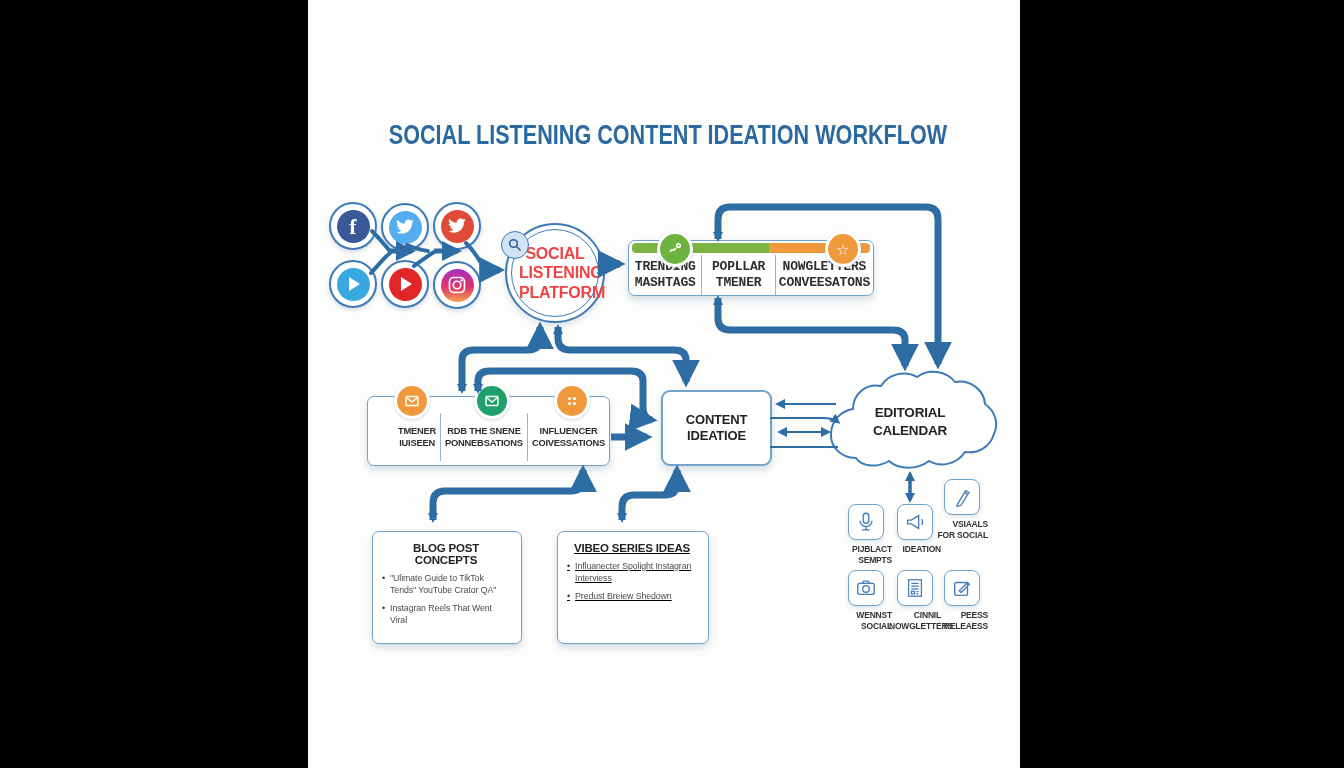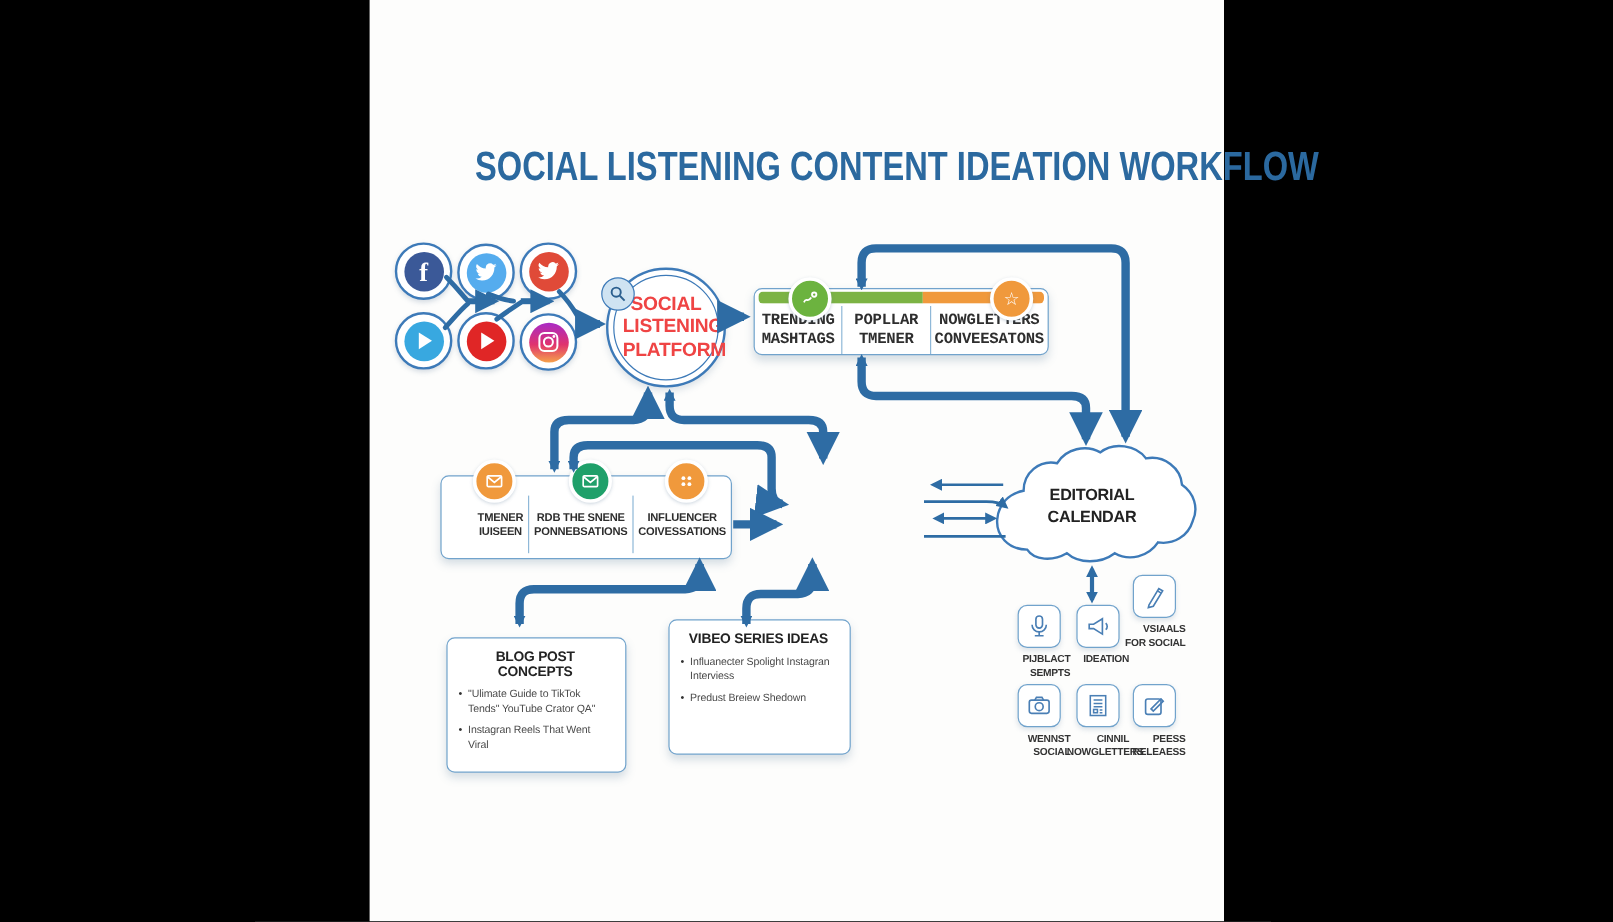--- a/index.html
+++ b/index.html
@@ -3,21 +3,21 @@
 <meta charset="utf-8">
 <style>
   html,body{margin:0;padding:0;background:#000;}
   .stage{position:relative;width:1344px;height:768px;background:#000;overflow:hidden;
          font-family:"Liberation Sans",sans-serif;}
   .canvas{position:absolute;left:308px;top:0;width:712px;height:768px;background:#fdfdfc;}
   .abs{position:absolute;}
   svg.overlay{position:absolute;left:0;top:0;width:712px;height:768px;z-index:5;pointer-events:none;}
 
   .title{left:0;top:120px;width:720px;text-align:center;color:#2b699f;
-         font-weight:bold;font-size:34px;white-space:nowrap;z-index:6;}
+         font-weight:bold;font-size:27px;white-space:nowrap;z-index:6;}
   .cx{display:inline-block;transform:scaleX(.8);transform-origin:center;}
 
   
   .soc{width:44px;height:44px;border-radius:50%;background:#fff;border:2px solid #3d7ab8;
        display:flex;align-items:center;justify-content:center;z-index:2;
        box-shadow:0 2px 4px rgba(90,120,150,.25);}
   .soc .core{width:33px;height:33px;border-radius:50%;display:flex;align-items:center;justify-content:center;}
   .fb-core{background:#3b5998;} .tw-core{background:#55acee;} .twr-core{background:#e04a38;}
   .pl-core{background:#38a8e0;} .yt-core{background:#e02626;}
   .ig-core{background:linear-gradient(180deg,#a92bc6 0%,#e0336e 55%,#f5a14b 100%);}
@@ -62,21 +62,21 @@
   .content-box{left:353px;top:390px;width:107px;height:72px;border-width:2px;border-radius:9px;
         display:flex;align-items:center;justify-content:center;text-align:center;}
   .content-box .lbl{font-weight:bold;font-size:13px;color:#222;letter-spacing:-.2px;line-height:1.25;}
 
   .cloud-lbl{left:552px;top:404px;width:100px;text-align:center;font-weight:bold;font-size:13.5px;
              color:#222;letter-spacing:-.2px;line-height:1.3;z-index:6;}
 
   
   .idea{padding:10px 11px 6px 9px;}
   .blog{left:64px;top:531px;width:128px;height:95px;}
-  .video{left:249px;top:516px;width:130px;height:95px;}
+  .video{left:249px;top:531px;width:130px;height:95px;text-decoration:underline;}
   .idea h3{margin:0 0 7px 0;text-align:center;font-size:11.5px;color:#222;letter-spacing:-.2px;}
   .bullet{display:flex;gap:5px;font-size:8.8px;color:#4a4a4a;line-height:1.35;margin-bottom:6px;letter-spacing:-.1px;}
   .bullet .dot{color:#333;font-size:9px;line-height:1.3;}
 
   
   .out{width:52px;text-align:right;z-index:2;}
   .out .sq{width:34px;height:34px;margin:0 auto;border:1.6px solid #71a3cc;border-radius:8px;background:#fff;
            display:flex;align-items:center;justify-content:center;box-shadow:0 2px 4px rgba(100,130,160,.2);}
   .out .olbl{margin-top:4px;font-weight:bold;font-size:8.5px;line-height:1.25;color:#333;letter-spacing:-.2px;}
 </style>
@@ -195,20 +195,23 @@
             </g>
           </svg>
       </div>
       <div class="mon-cols">
         <div class="mon-col">TMENER IUISEEN</div>
         <div class="mon-col">RDB THE SNENE PONNEBSATIONS</div>
         <div class="mon-col">INFLUENCER COIVESSATIONS</div>
       </div>
     </div>
 
+    <div class="abs node content-box">
+      <div class="lbl">CONTENT IDEATIOE</div>
+    </div>
 
     <div class="abs cloud-lbl">EDITORIAL CALENDAR</div>
 
     <div class="abs node idea blog">
       <h3>BLOG POST CONCEPTS</h3>
       <div class="bullet">
           <span class="dot">•</span>
         <span>"Ulimate Guide to TikTok Tends" YouTube Crator QA"</span>
         </div>
       <div class="bullet">

